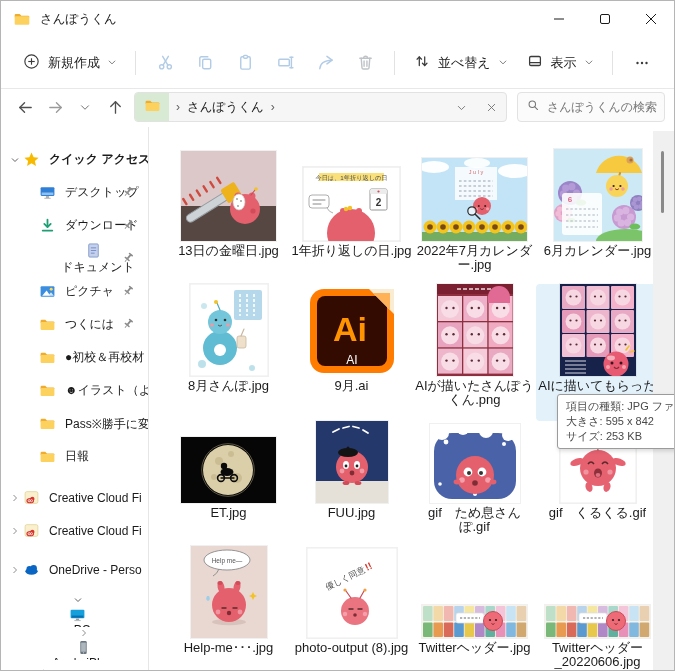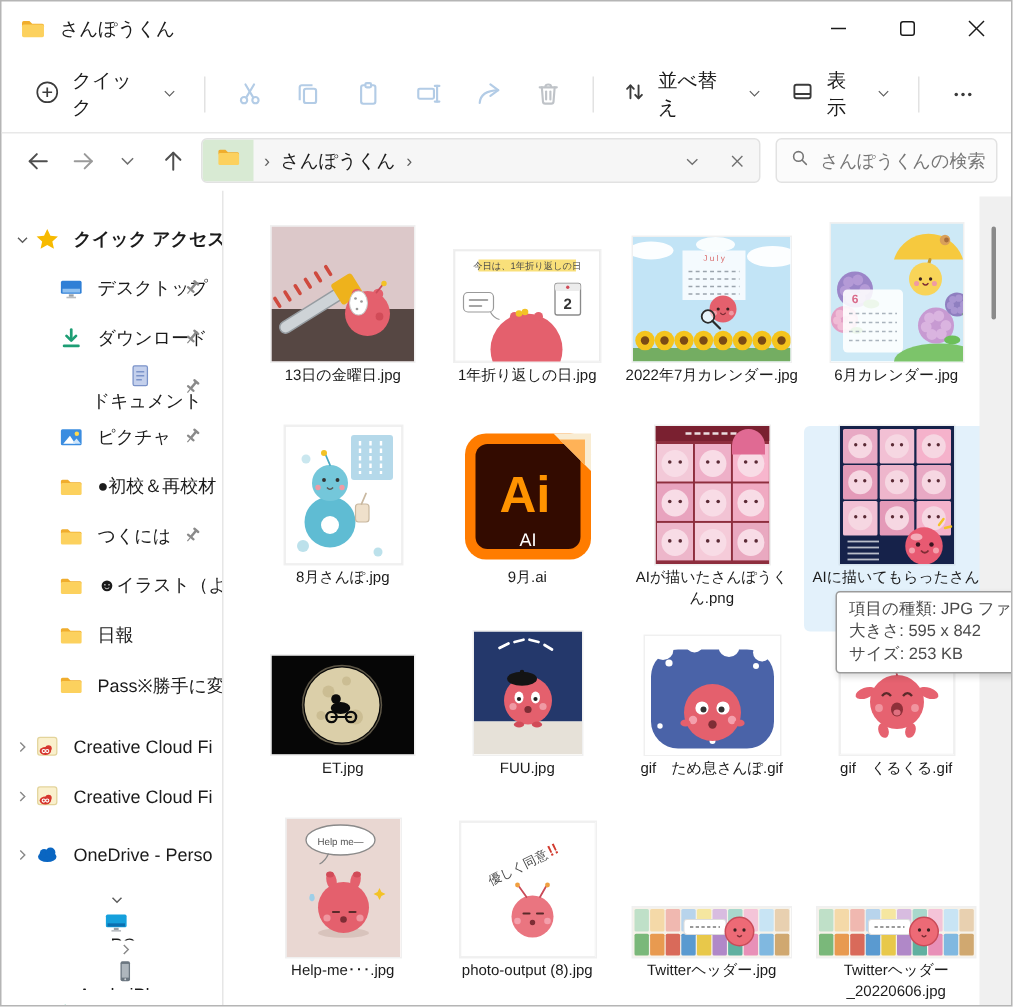--- a/index.html
+++ b/index.html
@@ -40,21 +40,21 @@
   .sb-icon { width:17px; height:17px; flex:none; display:flex; }
   .sb-pin { position:absolute; right:13px; top:9px; }
   .vdivider { width:1px; background:#e6e6e6; flex:none; }
   .content { flex:1; position:relative; overflow:hidden; }
   .grid { display:grid; grid-template-columns:repeat(4,123px); grid-template-rows:135px 137px 125px 126px; margin:22px 0 0 18px; }
   .tile { display:flex; flex-direction:column; align-items:center; }
   .tile.hovered { background:#e3f1fb; border-radius:4px; }
   .thumb { display:flex; align-items:flex-end; justify-content:center; width:100%; }
   .thumb svg { box-shadow:0 0 0 1px rgba(0,0,0,0.06); }
   .thumb.noframe svg { box-shadow:none; }
-  .file-label { margin-top:3px; font-size:10px; line-height:14px; color:#1b1b1b; text-align:center; max-width:121px; max-height:28px; overflow:hidden; overflow-wrap:anywhere; }
+  .file-label { margin-top:3px; font-size:13px; line-height:14px; color:#1b1b1b; text-align:center; max-width:121px; max-height:28px; overflow:hidden; overflow-wrap:anywhere; }
   
   .scrollbar { position:absolute; left:652px; top:130px; width:21px; height:541px; background:#f0f0f0; }
   .scroll-thumb { position:absolute; left:8px; top:20px; width:3px; height:62px; background:#8a8a8a; border-radius:2px; }
   
   .tooltip { position:absolute; left:556px; top:393px; width:200px; background:#ffffff; border:1px solid #9b9b9b; border-radius:3px; padding:4px 8px; font-size:11px; line-height:15px; color:#4a4a4a; z-index:20; box-shadow:1px 2px 4px rgba(0,0,0,.15); }
 </style>
 </head>
 <body>
 
 <div id="window">
@@ -86,21 +86,21 @@
       </div>
   </div>
 
   <div class="toolbar">
     <div class="tb-btn">
       <span><svg width="19" height="19" viewBox="0 0 20 20">
             <circle cx="10" cy="10" r="7" fill="none" stroke="#3b3b3b" stroke-width="1.2"></circle>
             <line x1="10" y1="6.6" x2="10" y2="13.4" stroke="#3b3b3b" stroke-width="1.2"></line>
             <line x1="6.6" y1="10" x2="13.4" y2="10" stroke="#3b3b3b" stroke-width="1.2"></line>
           </svg></span>
-      <span>クイック</span>
+      <span>新規作成</span>
       <span><svg width="10" height="10" viewBox="0 0 16 16">
             <polyline points="3,6 8,11 13,6" fill="none" stroke="#5f5f5f" stroke-width="1.3"></polyline>
           </svg></span>
     </div>
     <div class="tb-sep"></div>
     <div class="tb-icon-btn">
         <svg width="19" height="19" viewBox="0 0 20 20" stroke="#b3cce6" fill="none" stroke-width="1.5" stroke-linecap="round">
           <circle cx="6" cy="14.5" r="2.2"></circle>
           <circle cx="14" cy="14.5" r="2.2"></circle>
           <line x1="7.5" y1="12.7" x2="13" y2="3.5"></line>
@@ -326,65 +326,65 @@
               </g>
             </svg></span>
         </div>
         <div class="sb-row" style="padding-left: 38px;">
           <span class="sb-icon">
             <svg viewBox="0 0 16 16" width="17" height="17">
               <path d="M1.5 4.6a1 1 0 0 1 1-1h3.4l1.6 1.6h6a1 1 0 0 1 1 1v.3H1.5z" fill="#f0ad2d"></path>
               <rect x="1.5" y="5.6" width="13" height="7.6" rx="1" fill="#fcd15e"></rect>
             </svg>
           </span>
-          <span class="sb-label">●初校＆再校材</span>
-        </div>
-        <div class="sb-row" style="padding-left: 38px;">
-          <span class="sb-icon">
-            <svg viewBox="0 0 16 16" width="17" height="17">
-              <path d="M1.5 4.6a1 1 0 0 1 1-1h3.4l1.6 1.6h6a1 1 0 0 1 1 1v.3H1.5z" fill="#f0ad2d"></path>
-              <rect x="1.5" y="5.6" width="13" height="7.6" rx="1" fill="#fcd15e"></rect>
-            </svg>
-          </span>
           <span class="sb-label">つくには</span>
           <span class="sb-pin"><svg width="14" height="14" viewBox="0 0 16 16">
               <g transform="rotate(40 8 8)" fill="#8a8a8a">
                 <rect x="5.2" y="2" width="5.6" height="1.8" rx="0.9"></rect>
                 <rect x="7" y="3" width="2" height="6"></rect>
                 <rect x="4.4" y="8.6" width="7.2" height="1.7" rx="0.85"></rect>
                 <rect x="7.6" y="10.3" width="0.9" height="3.2"></rect>
               </g>
             </svg></span>
         </div>
         <div class="sb-row" style="padding-left: 38px;">
           <span class="sb-icon">
             <svg viewBox="0 0 16 16" width="17" height="17">
               <path d="M1.5 4.6a1 1 0 0 1 1-1h3.4l1.6 1.6h6a1 1 0 0 1 1 1v.3H1.5z" fill="#f0ad2d"></path>
               <rect x="1.5" y="5.6" width="13" height="7.6" rx="1" fill="#fcd15e"></rect>
             </svg>
           </span>
-          <span class="sb-label">☻イラスト（よけ</span>
+          <span class="sb-label">●初校＆再校材</span>
         </div>
         <div class="sb-row" style="padding-left: 38px;">
           <span class="sb-icon">
             <svg viewBox="0 0 16 16" width="17" height="17">
               <path d="M1.5 4.6a1 1 0 0 1 1-1h3.4l1.6 1.6h6a1 1 0 0 1 1 1v.3H1.5z" fill="#f0ad2d"></path>
               <rect x="1.5" y="5.6" width="13" height="7.6" rx="1" fill="#fcd15e"></rect>
             </svg>
           </span>
-          <span class="sb-label">日報</span>
+          <span class="sb-label">☻イラスト（よけ</span>
         </div>
         <div class="sb-row" style="padding-left: 38px;">
           <span class="sb-icon">
             <svg viewBox="0 0 16 16" width="17" height="17">
               <path d="M1.5 4.6a1 1 0 0 1 1-1h3.4l1.6 1.6h6a1 1 0 0 1 1 1v.3H1.5z" fill="#f0ad2d"></path>
               <rect x="1.5" y="5.6" width="13" height="7.6" rx="1" fill="#fcd15e"></rect>
             </svg>
           </span>
           <span class="sb-label">Pass※勝手に変</span>
+        </div>
+        <div class="sb-row" style="padding-left: 38px;">
+          <span class="sb-icon">
+            <svg viewBox="0 0 16 16" width="17" height="17">
+              <path d="M1.5 4.6a1 1 0 0 1 1-1h3.4l1.6 1.6h6a1 1 0 0 1 1 1v.3H1.5z" fill="#f0ad2d"></path>
+              <rect x="1.5" y="5.6" width="13" height="7.6" rx="1" fill="#fcd15e"></rect>
+            </svg>
+          </span>
+          <span class="sb-label">日報</span>
         </div>
         <div class="sb-row" style="margin-top: 8px; padding-left: 6px;">
           <span class="sb-chev">
             <svg width="12" height="12" viewBox="0 0 16 16">
               <polyline points="6,4 10,8 6,12" fill="none" stroke="#8a8a8a" stroke-width="1.3"></polyline>
             </svg>
           </span>
           <span class="sb-icon">
             <svg viewBox="0 0 16 16" width="17" height="17">
               <rect x="2" y="2.5" width="12" height="11" rx="1.5" fill="#faf0cd" stroke="#e3d49b" stroke-width="0.8"></rect>

